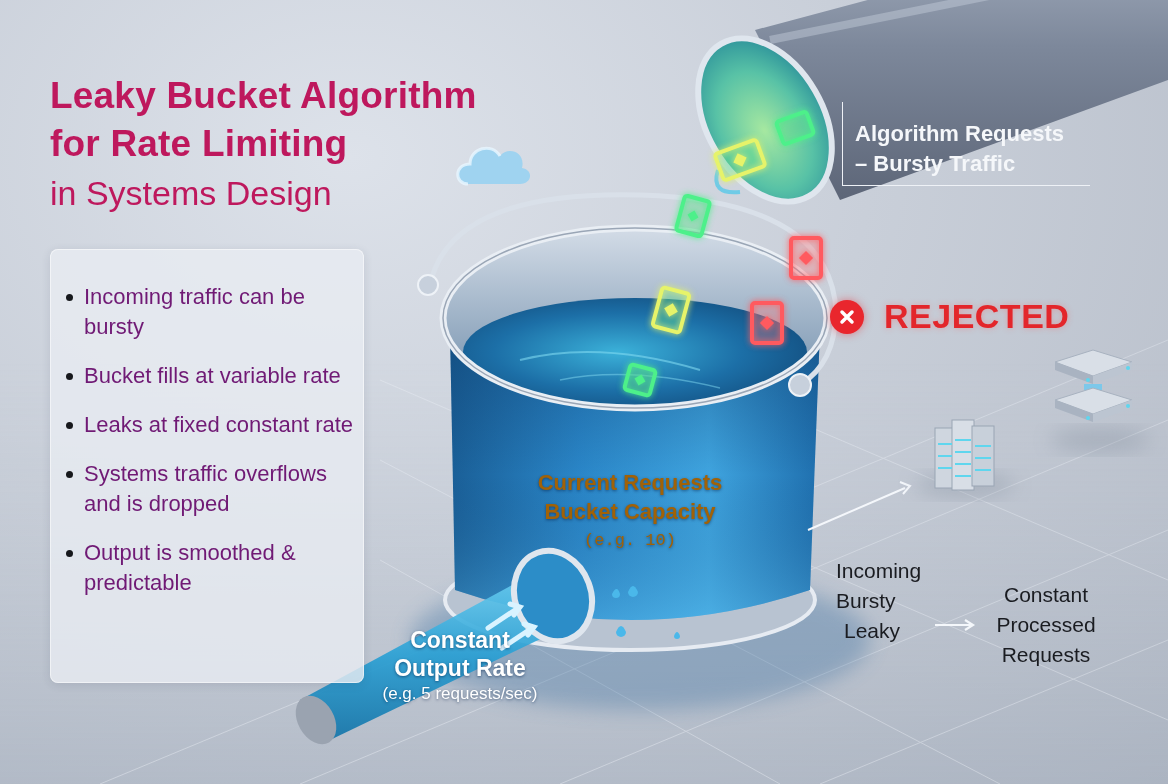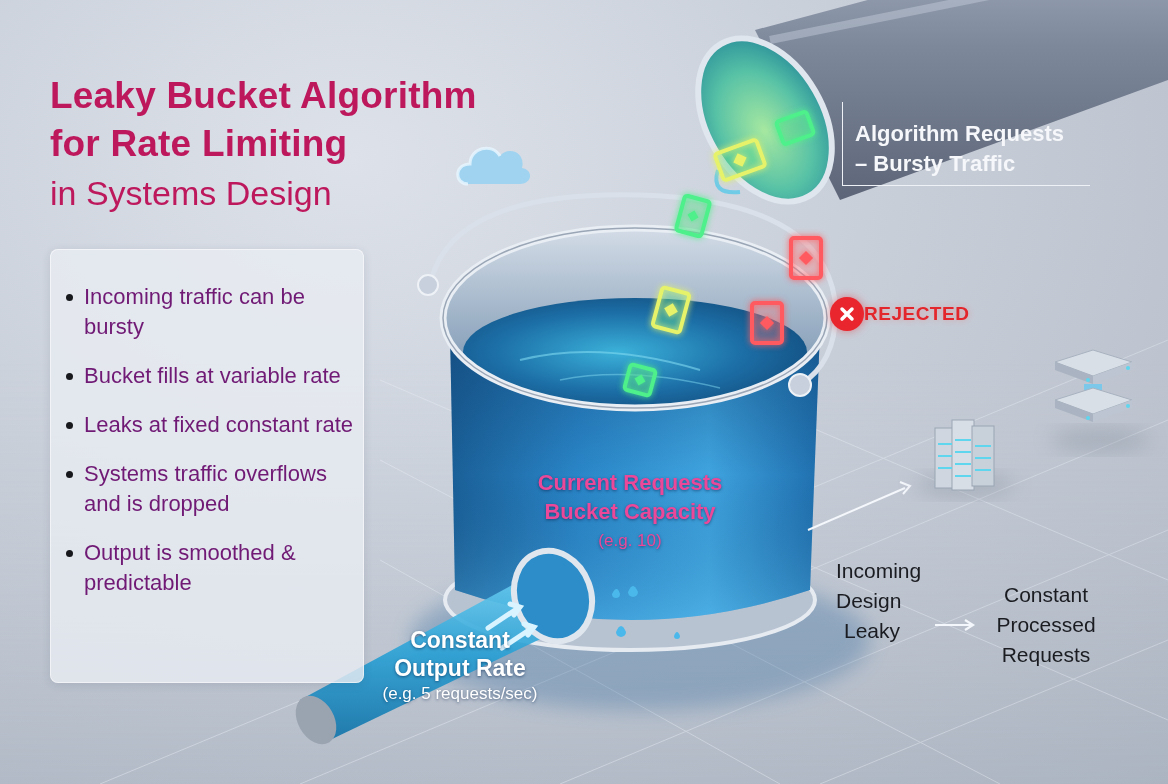--- a/index.html
+++ b/index.html
@@ -41,28 +41,28 @@
   }
   .rejected {
     position: absolute; left: 830px; top: 297px; display: flex; align-items: center;
   }
   .rejected .xicon {
     width: 34px; height: 34px; border-radius: 50%; background: #e9262d;
     display: flex; align-items: center; justify-content: center;
     box-shadow: 0 0 8px rgba(233,38,45,0.5);
   }
   .rejected .label {
-    margin-left: 0; color: #e3262b; font-size: 19px; font-weight: 700; letter-spacing: 0.5px;
+    margin-left: 20px; color: #e3262b; font-size: 34px; font-weight: 700; letter-spacing: 0.5px;
     text-shadow: 0 0 6px rgba(255,80,80,0.35);
   }
   .capacity {
-    position: absolute; left: 480px; top: 468px; width: 300px; text-align: center; color: #ec4899;
+    position: absolute; left: 480px; top: 468px; width: 300px; text-align: center; color: #a16207;
   }
   .capacity .t { display: block; font-size: 22px; font-weight: 600; line-height: 29px; text-shadow: 0 1px 3px rgba(0,20,60,0.5); }
-  .capacity .s { display: block; font-size: 17px; line-height: 26px; margin-top: 2px; text-shadow: 0 1px 3px rgba(0,20,60,0.5); }
+  .capacity .s { display: block; font-size: 17px; line-height: 26px; margin-top: 2px; text-shadow: 0 1px 3px rgba(0,20,60,0.5); font-family: Liberation Mono, monospace; }
   .output-rate {
     position: absolute; left: 340px; top: 626px; width: 240px; text-align: center; color: #fff;
   }
   .output-rate .t { display: block; font-size: 23px; font-weight: 600; line-height: 28px; text-shadow: 0 1px 3px rgba(0,30,70,0.55); }
   .output-rate .s { display: block; font-size: 17px; line-height: 24px; text-shadow: 0 1px 3px rgba(0,30,70,0.55); }
   .leak-flow { position: absolute; left: 836px; top: 556px; color: #1a1c21; }
   .leak-flow .src { position: absolute; left: 0; top: 0; font-size: 21px; line-height: 30px; width: 120px; }
   .leak-flow .src span { display: block; }
   .leak-flow .src .i3 { padding-left: 8px; }
   .leak-flow .arrow { position: absolute; left: 98px; top: 62px; }
@@ -296,21 +296,21 @@
 
 <div class="output-rate">
   <span class="t">Constant</span>
   <span class="t">Output Rate</span>
   <span class="s">(e.g. 5 requests/sec)</span>
 </div>
 
 <div class="leak-flow">
   <div class="src">
     <span>Incoming</span>
-    <span>Design</span>
+    <span>Bursty</span>
     <span class="i3">Leaky</span>
   </div>
   <div class="arrow">
     <svg width="42" height="14" viewBox="0 0 42 14">
         <path d="M1 7 L38 7 M31 2 L39 7 L31 12" stroke="#f4f7fb" stroke-width="2.2" fill="none"></path>
       </svg>
   </div>
   <div class="dst">
     <span>Constant</span>
     <span>Processed</span>

